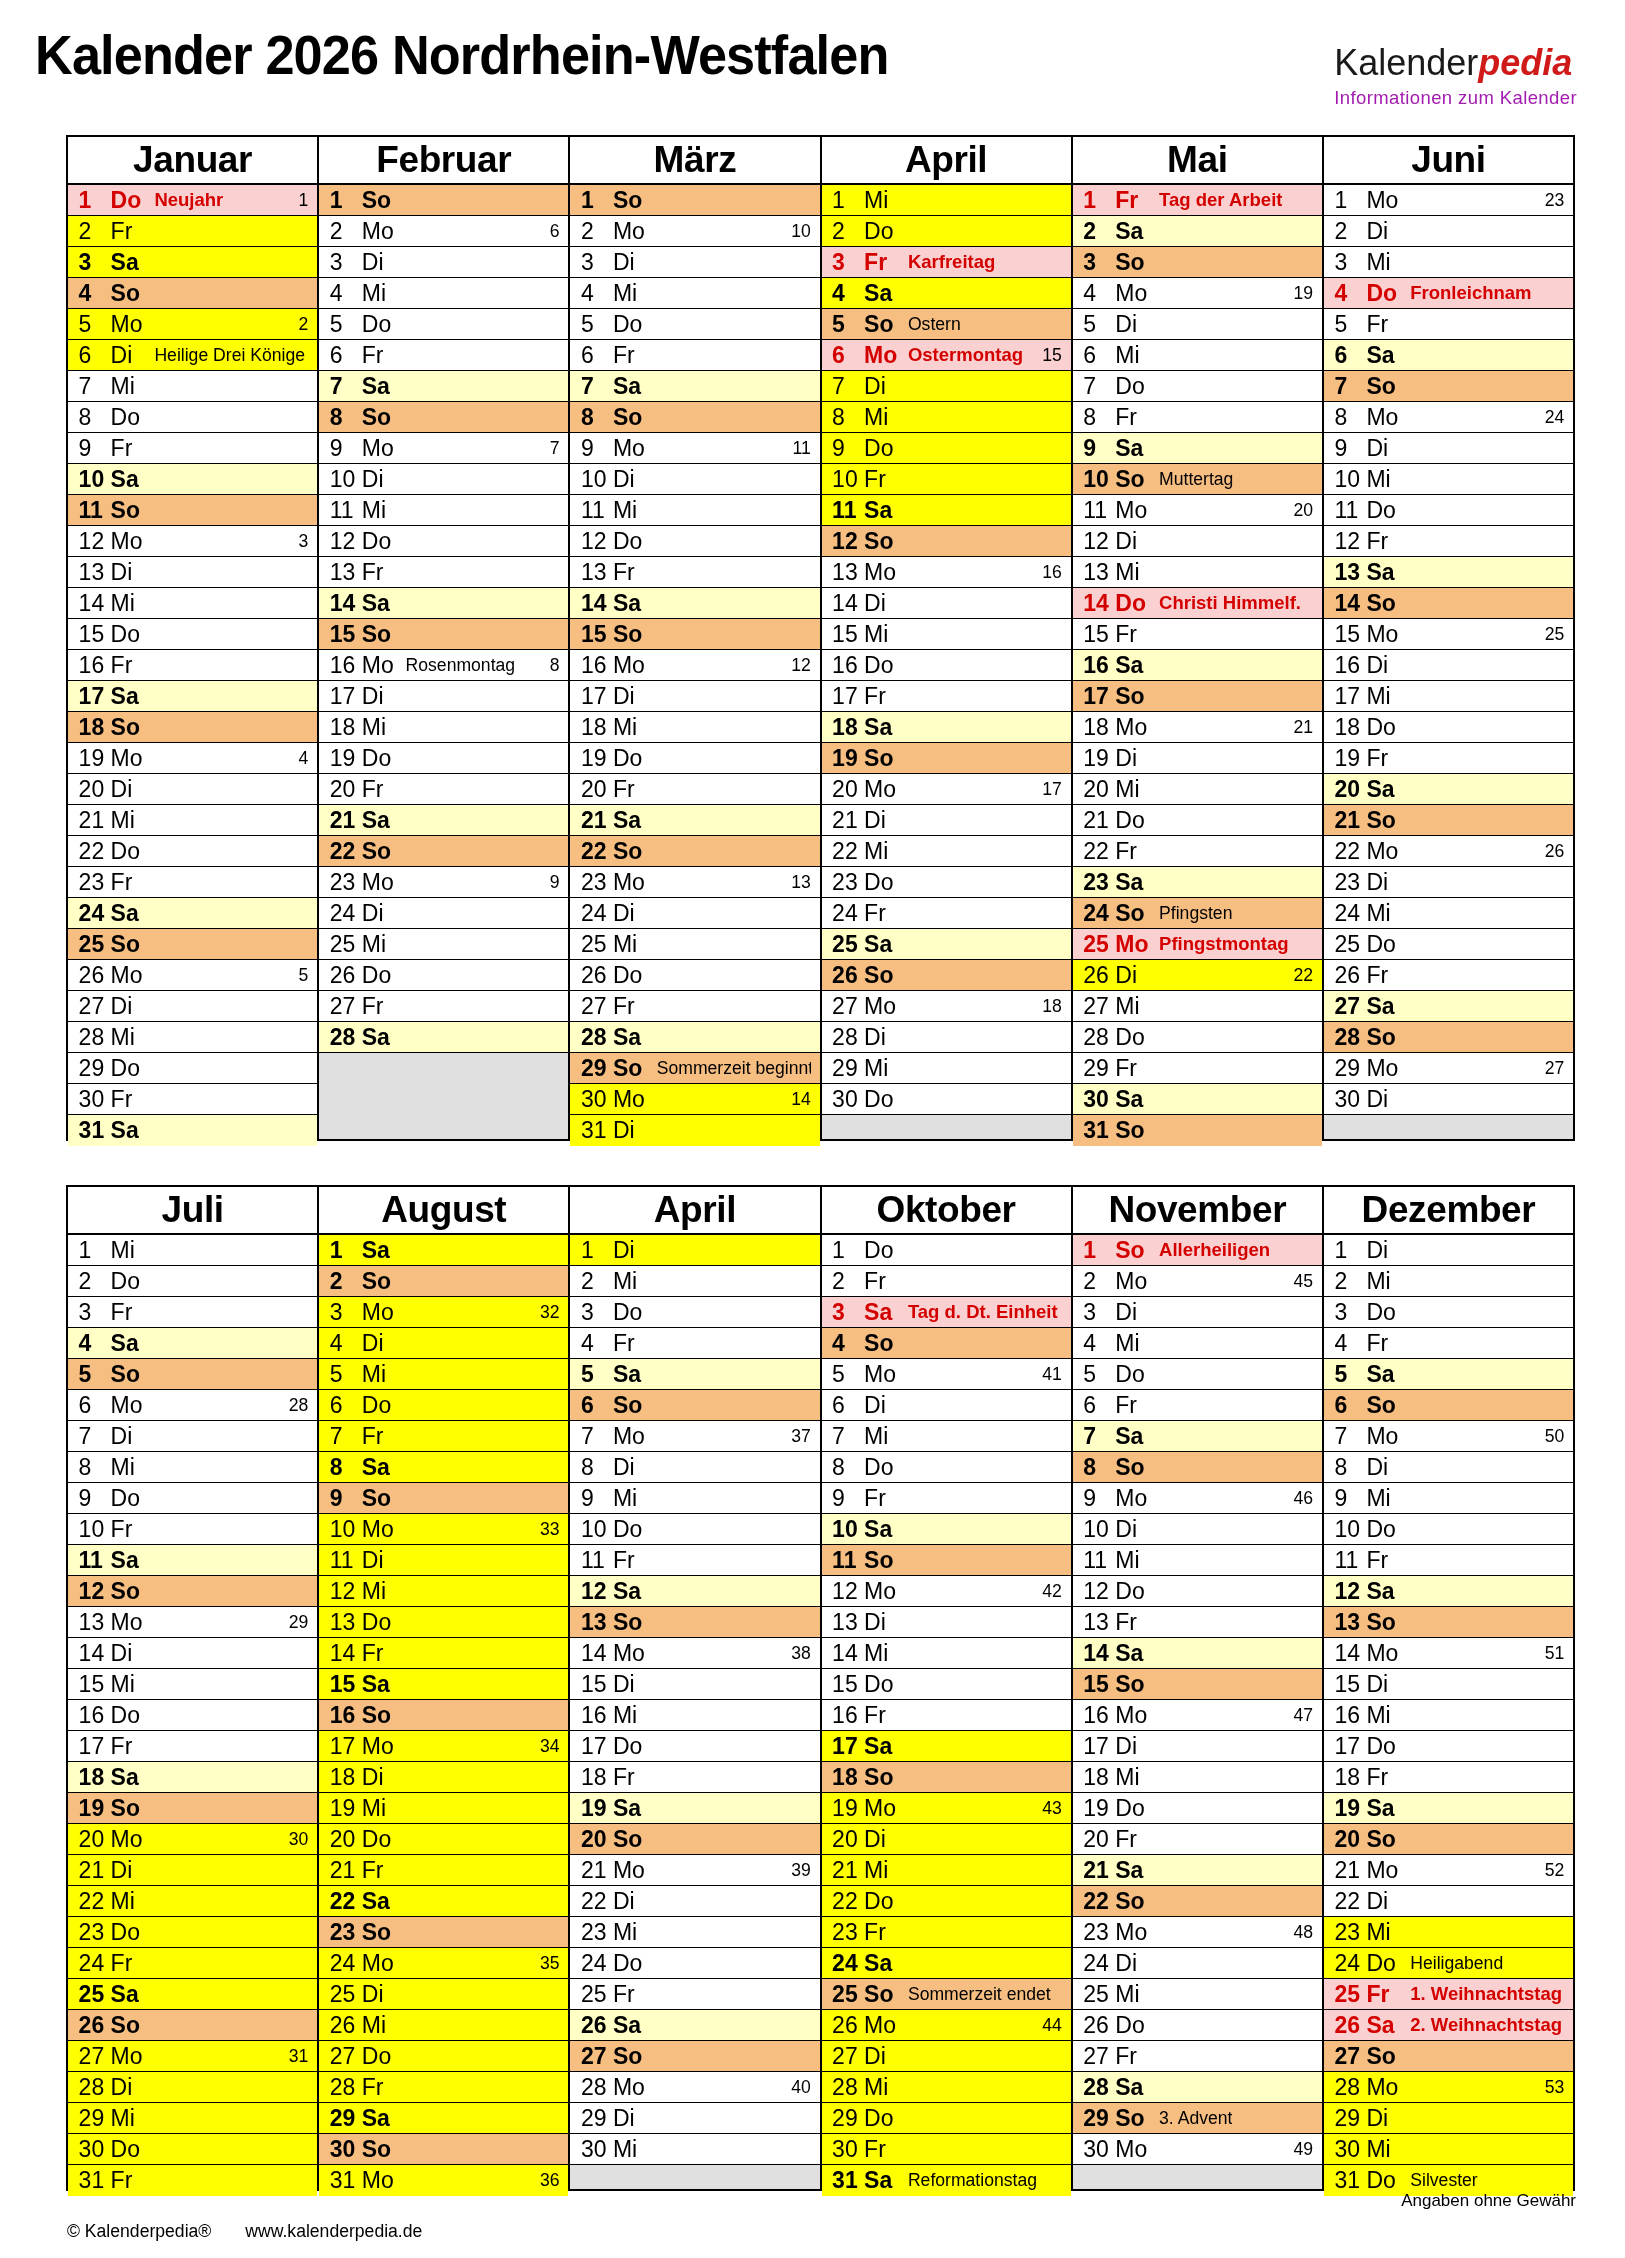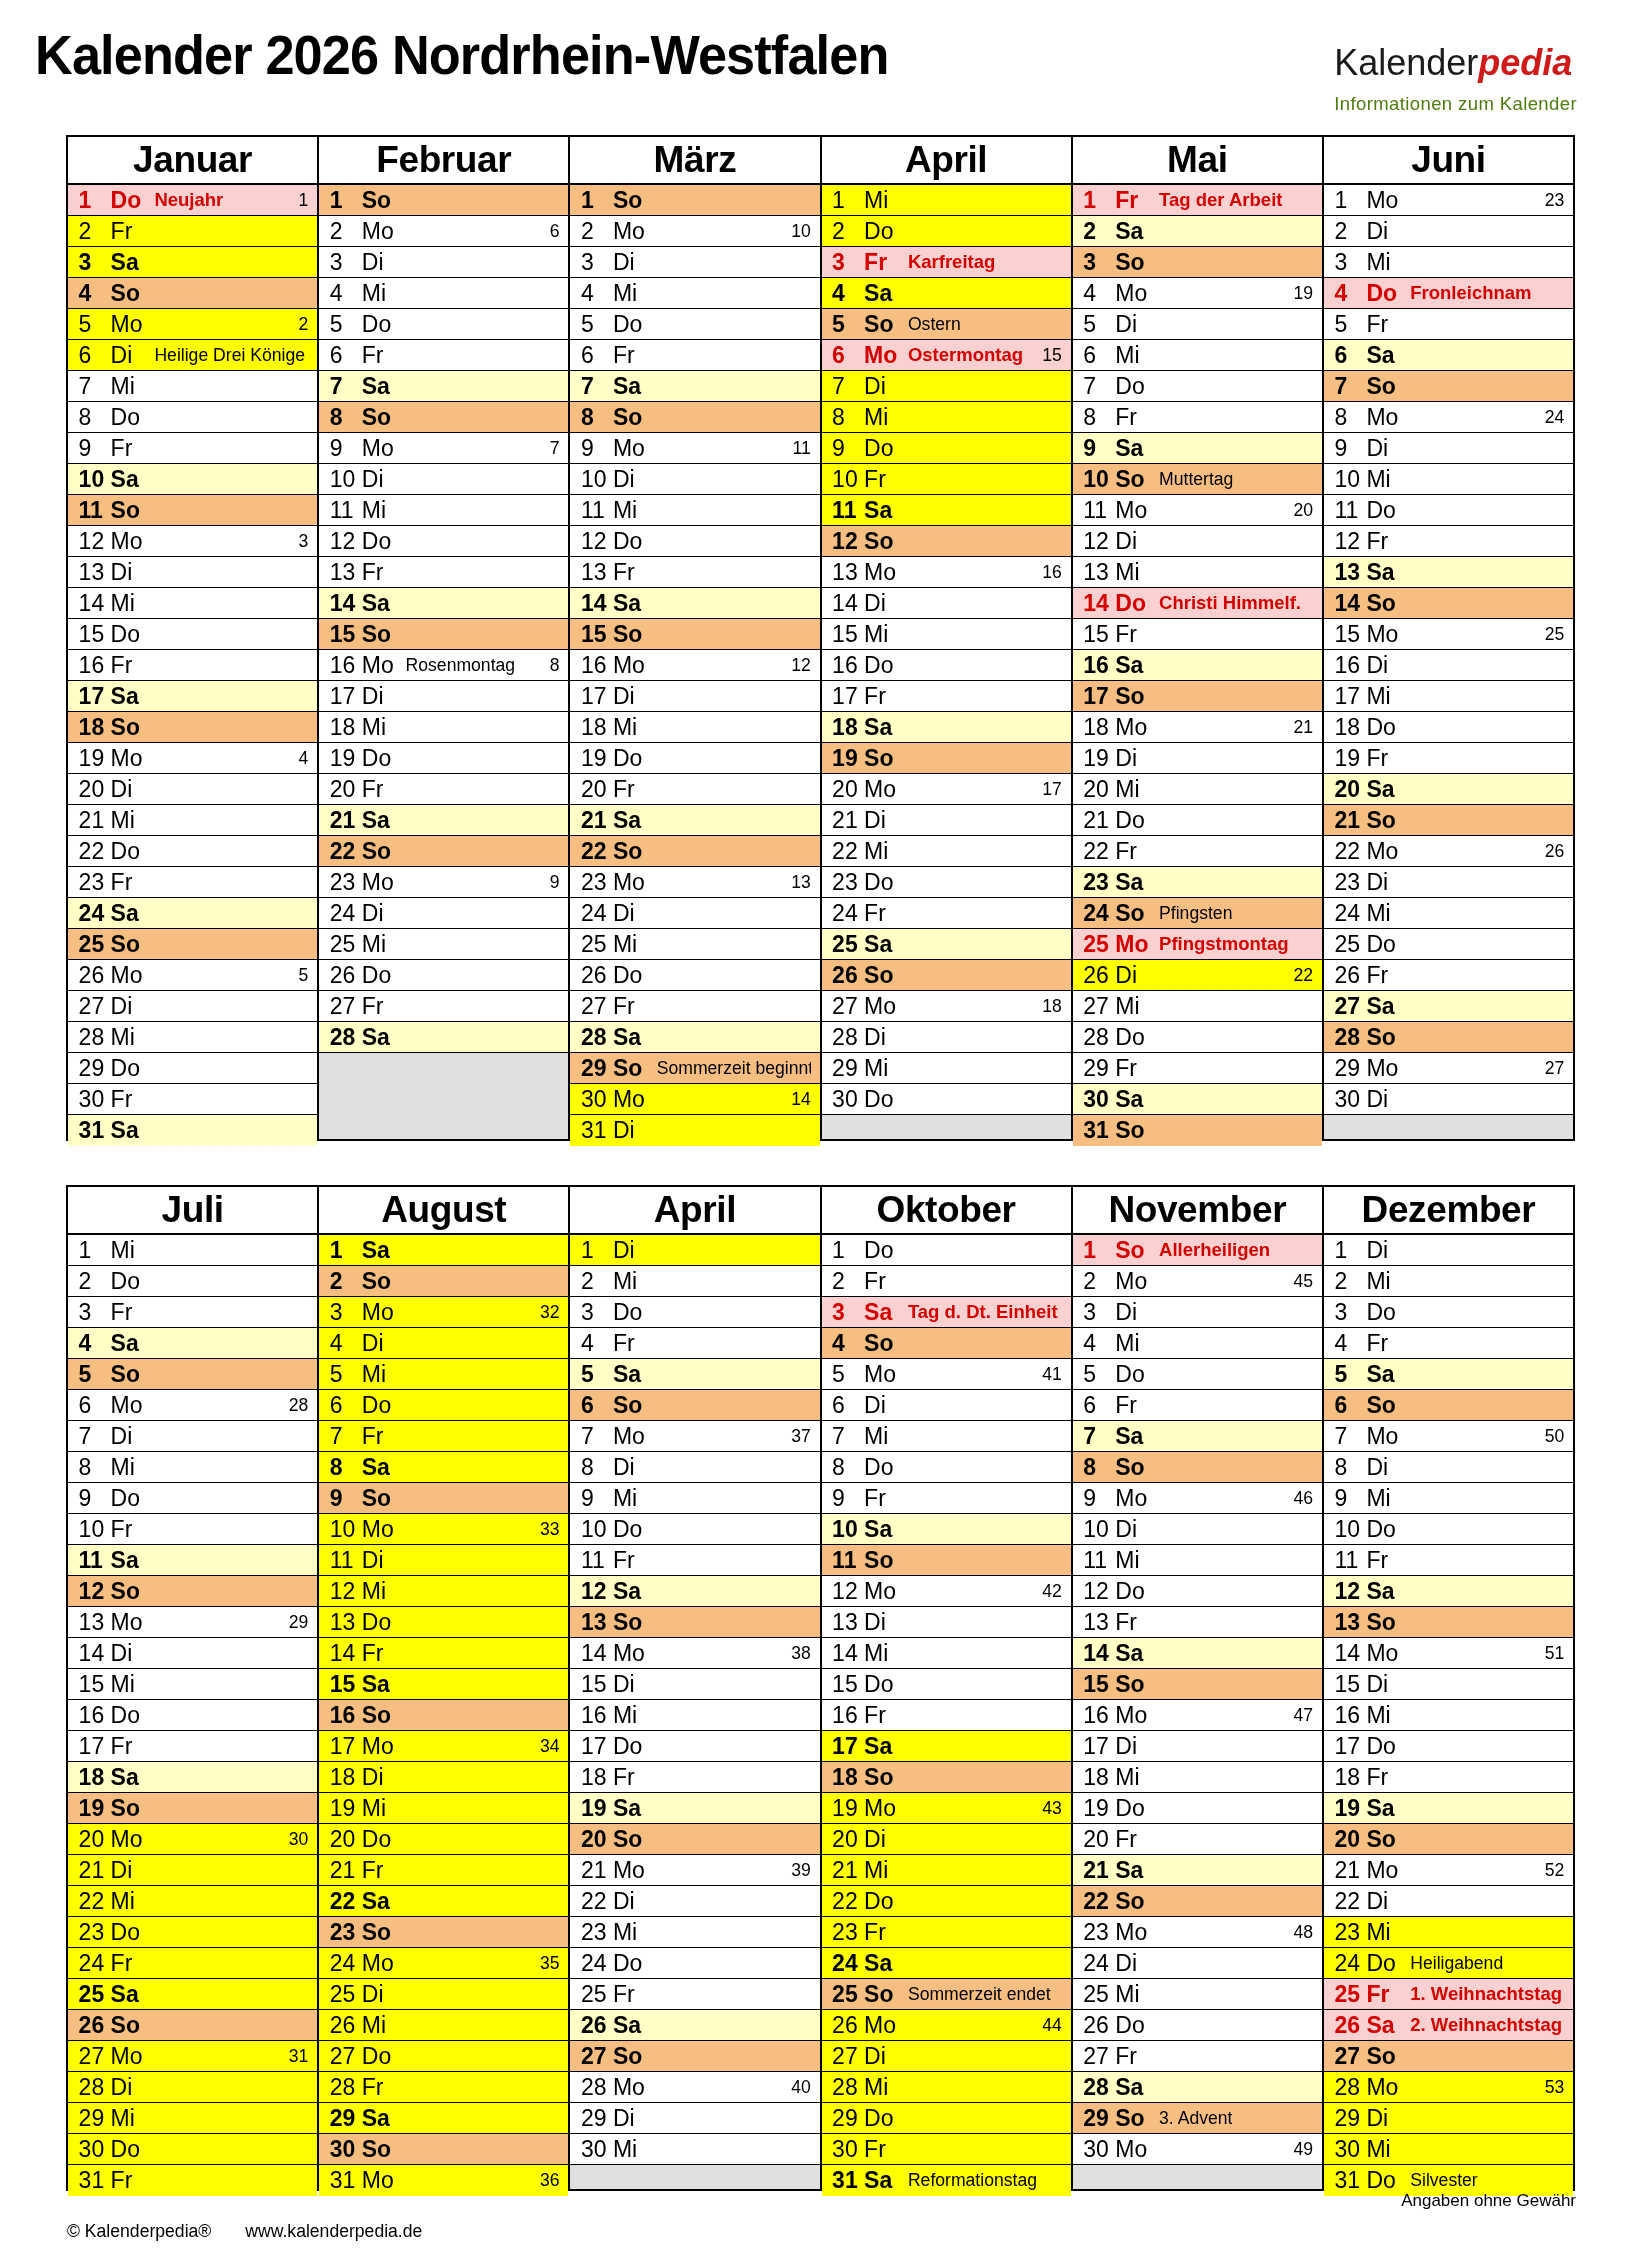--- a/index.html
+++ b/index.html
@@ -9,21 +9,21 @@
     overflow:hidden;
   }
   .title{
     position:absolute;left:35px;top:23px;margin:0;
     font-size:55px;font-weight:bold;letter-spacing:-0.9px;white-space:nowrap;
     transform:scaleX(0.95);transform-origin:left center;
   }
   .logo{position:absolute;right:49px;top:44px;text-align:left;}
   .logo-main{font-size:36px;line-height:1.05;color:#1a1a1a;white-space:nowrap;}
   .logo-red{color:#d01a1a;font-weight:bold;font-style:italic;margin-top:48px;}
-  .logo-sub{font-size:18.5px;margin-top:11px;color:#4d7c0f;letter-spacing:0.4px;white-space:nowrap;}
+  .logo-sub{font-size:18.5px;margin-top:5px;color:#a21caf;letter-spacing:0.4px;white-space:nowrap;}
 
   .cal{
     position:absolute;left:66px;width:1509px;height:1006px;
     border:2.6px solid #000;box-sizing:border-box;display:flex;background:#e5e5e5;
   }
   .cal-top{top:135px;}
   .cal-bottom{top:1185px;}
   .month{flex:1 1 0;display:flex;flex-direction:column;border-right:2.6px solid #000;min-width:0;}
   .month:last-child{border-right:none;}
   .m-h{

